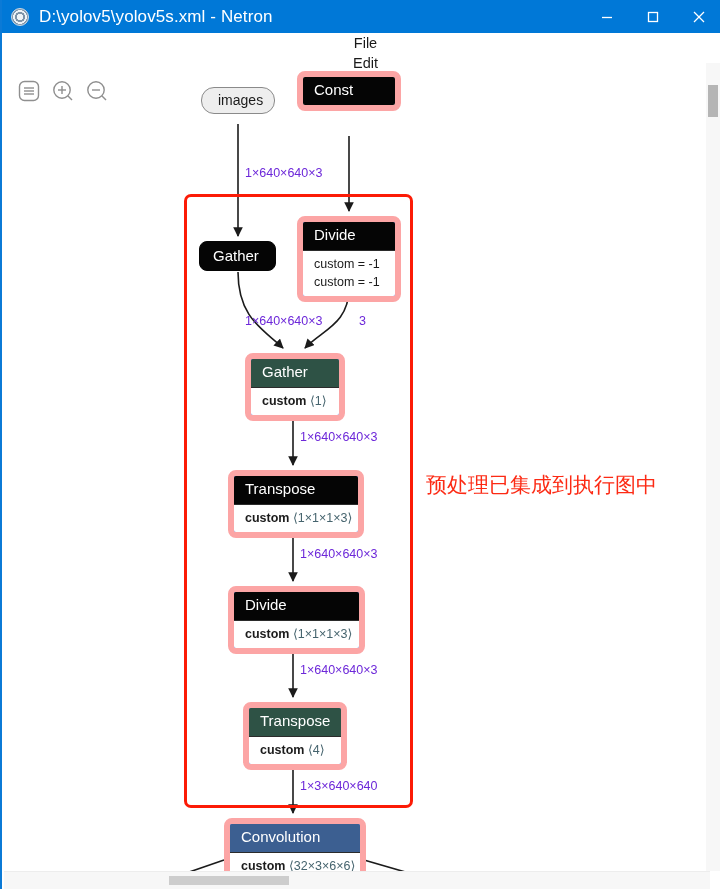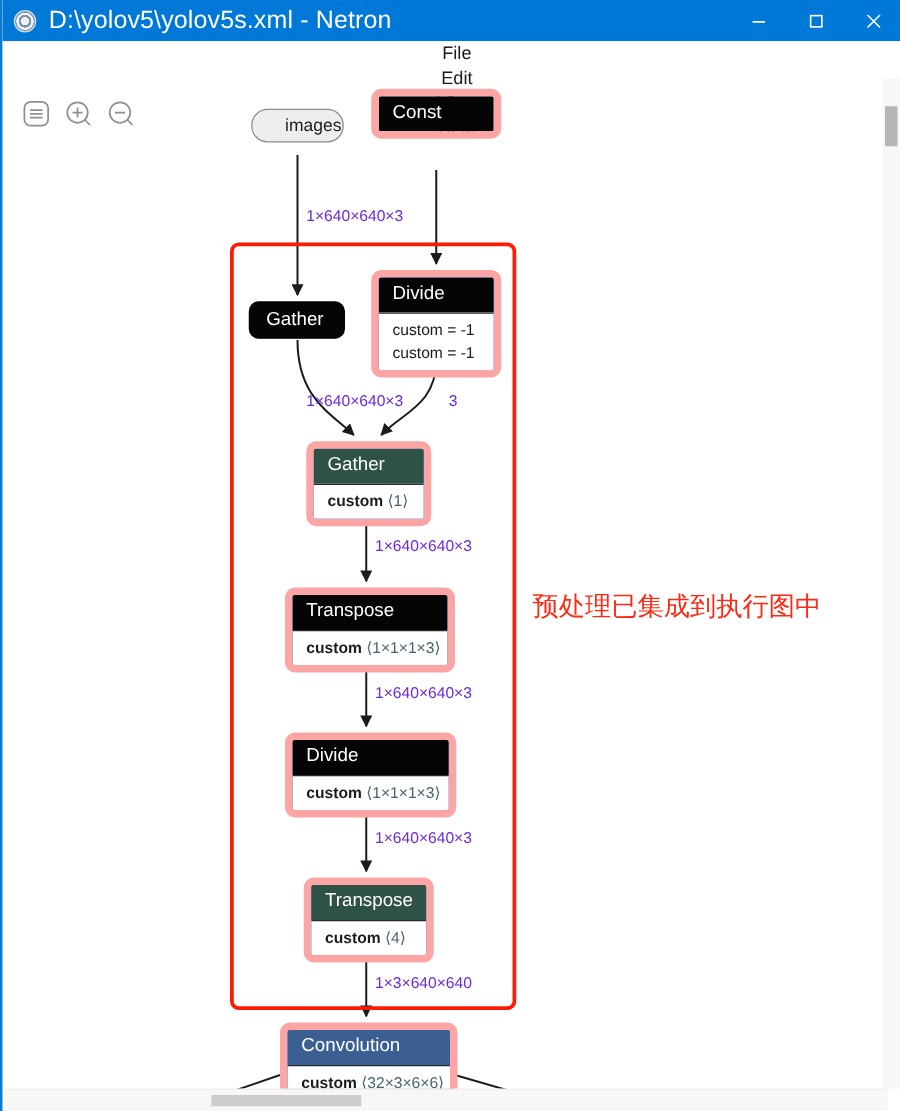--- a/index.html
+++ b/index.html
@@ -36,21 +36,21 @@
     width: 18px; height: 18px;
     margin-left: 9px;
     border-radius: 50%;
     background: radial-gradient(circle at 50% 50%, #eef3f7 0%, #eef3f7 28%, #7d93a8 30%, #7d93a8 44%, #eef3f7 46%, #eef3f7 60%, #7d93a8 62%, #7d93a8 74%, #dfe8ef 76%);
     border: 1px solid #cfdbe6;
     box-sizing: border-box;
     flex: none;
   }
   .title-text {
     color: #ffffff;
-    font-size: 20px;
+    font-size: 17px;
     margin-left: 10px;
     white-space: nowrap;
     letter-spacing: 0.1px;
   }
   .win-controls {
     position: absolute;
     right: 0; top: 0;
     height: 33px;
     display: flex;
   }
@@ -145,21 +145,21 @@
   .attr-plain { color: #1b1b1b; }
 
   .node.pill {
     border-radius: 13px;
     background: #eeeeee;
     border: 1px solid #8a8a8a;
   }
   .pill-label {
     font-size: 14px;
     color: #1b1b1b;
-    padding: 4px 14px 5px 26px;
+    padding: 4px 14px 5px 16px;
     white-space: nowrap;
     text-align: center;
   }
   .node.solid {
     background: #050505;
     border: 1px solid #050505;
   }
   .solid-label {
     font-size: 15px;
     color: #ffffff;

